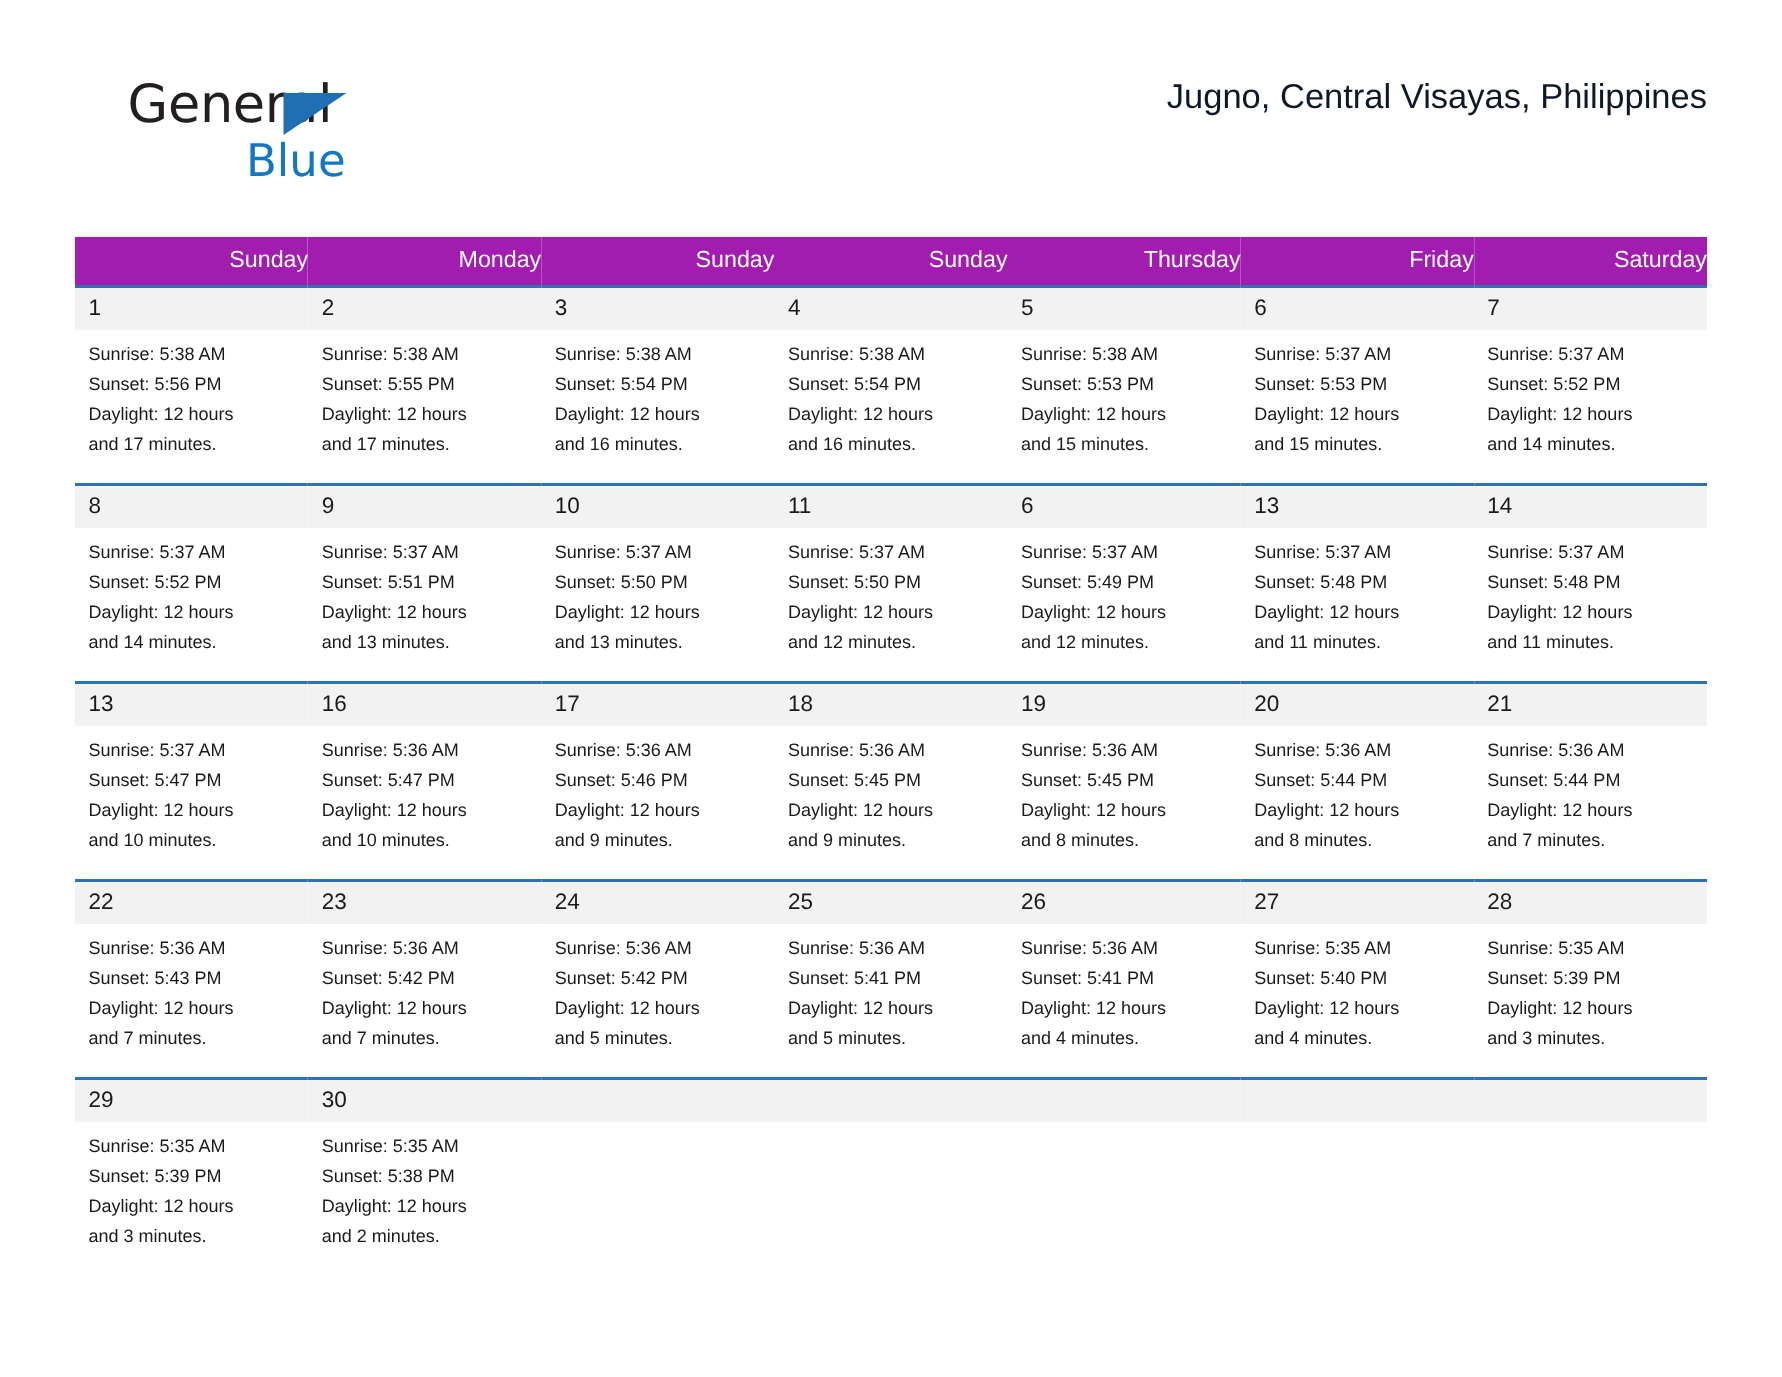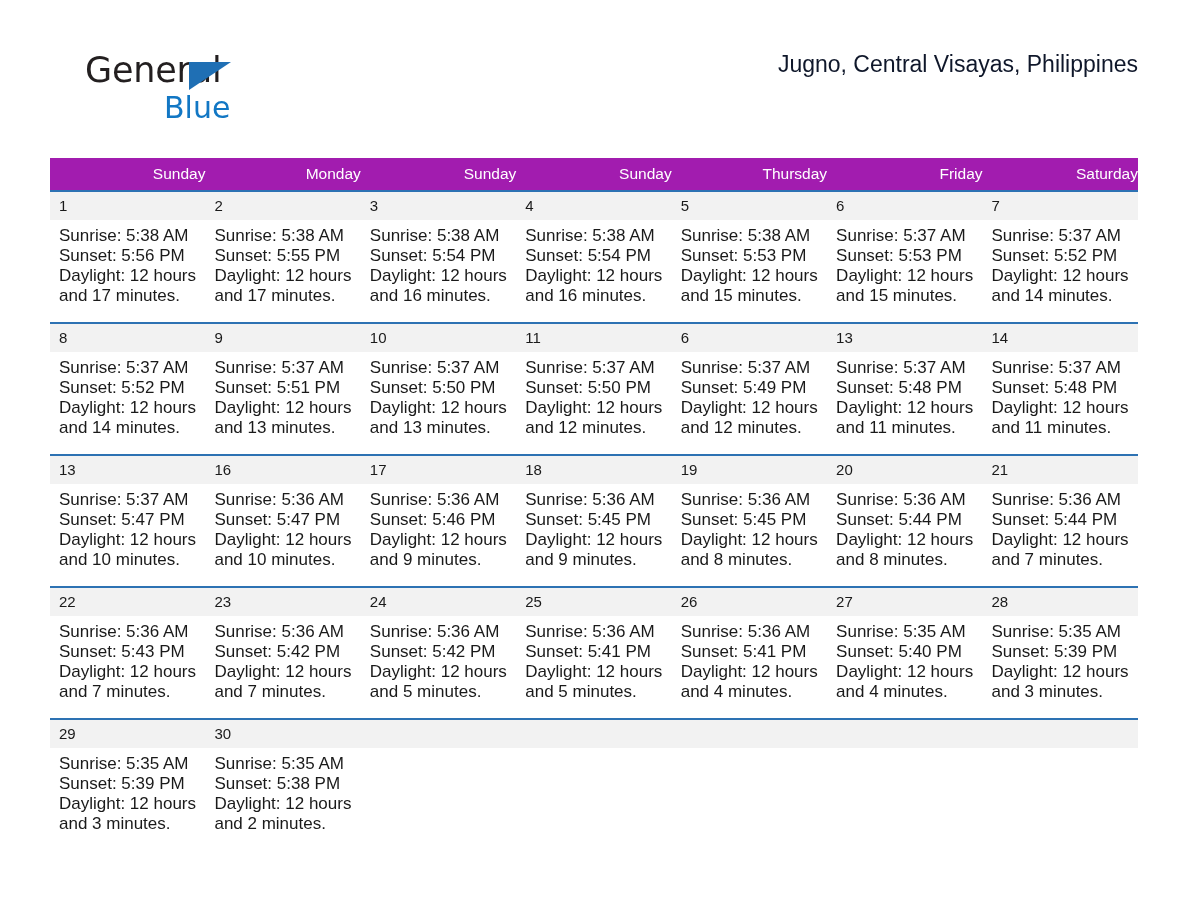--- a/index.html
+++ b/index.html
@@ -121,21 +121,21 @@
   .daynum {
     background: #f2f2f2;
     font-size: 15px;
     line-height: 19px;
     padding: 4px 0 5px 9px;
     color: #1a1a1a;
     min-height: 19px;
   }
   .cell-body {
     padding: 6px 10px 16px 9px;
-    font-size: 17px;
+    font-size: 12px;
     line-height: 20px;
     color: #1a1a1a;
     min-height: 98px;
     box-sizing: border-box;
   }
   .cell-body div {
     white-space: nowrap;
   }
   td.blank .daynum { background: #f2f2f2; }
   td.blank .cell-body { min-height: 98px; }

